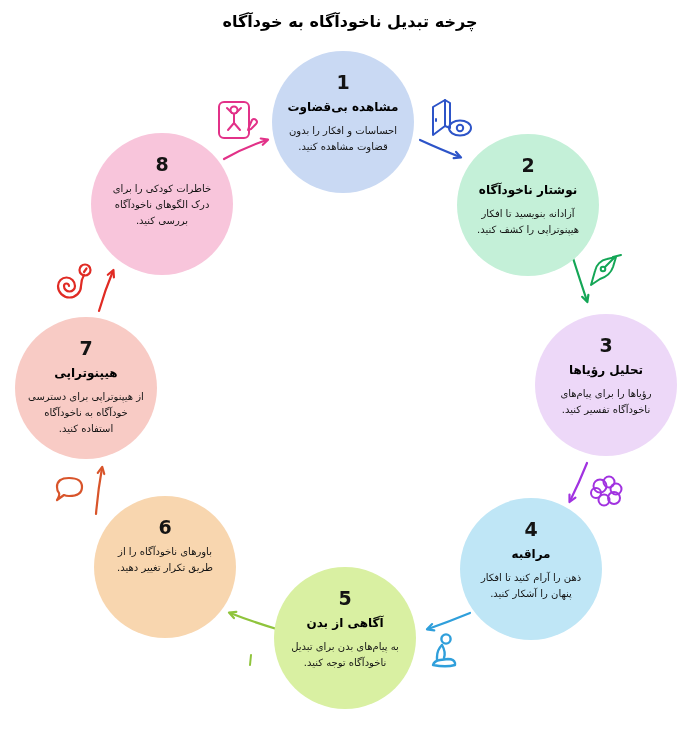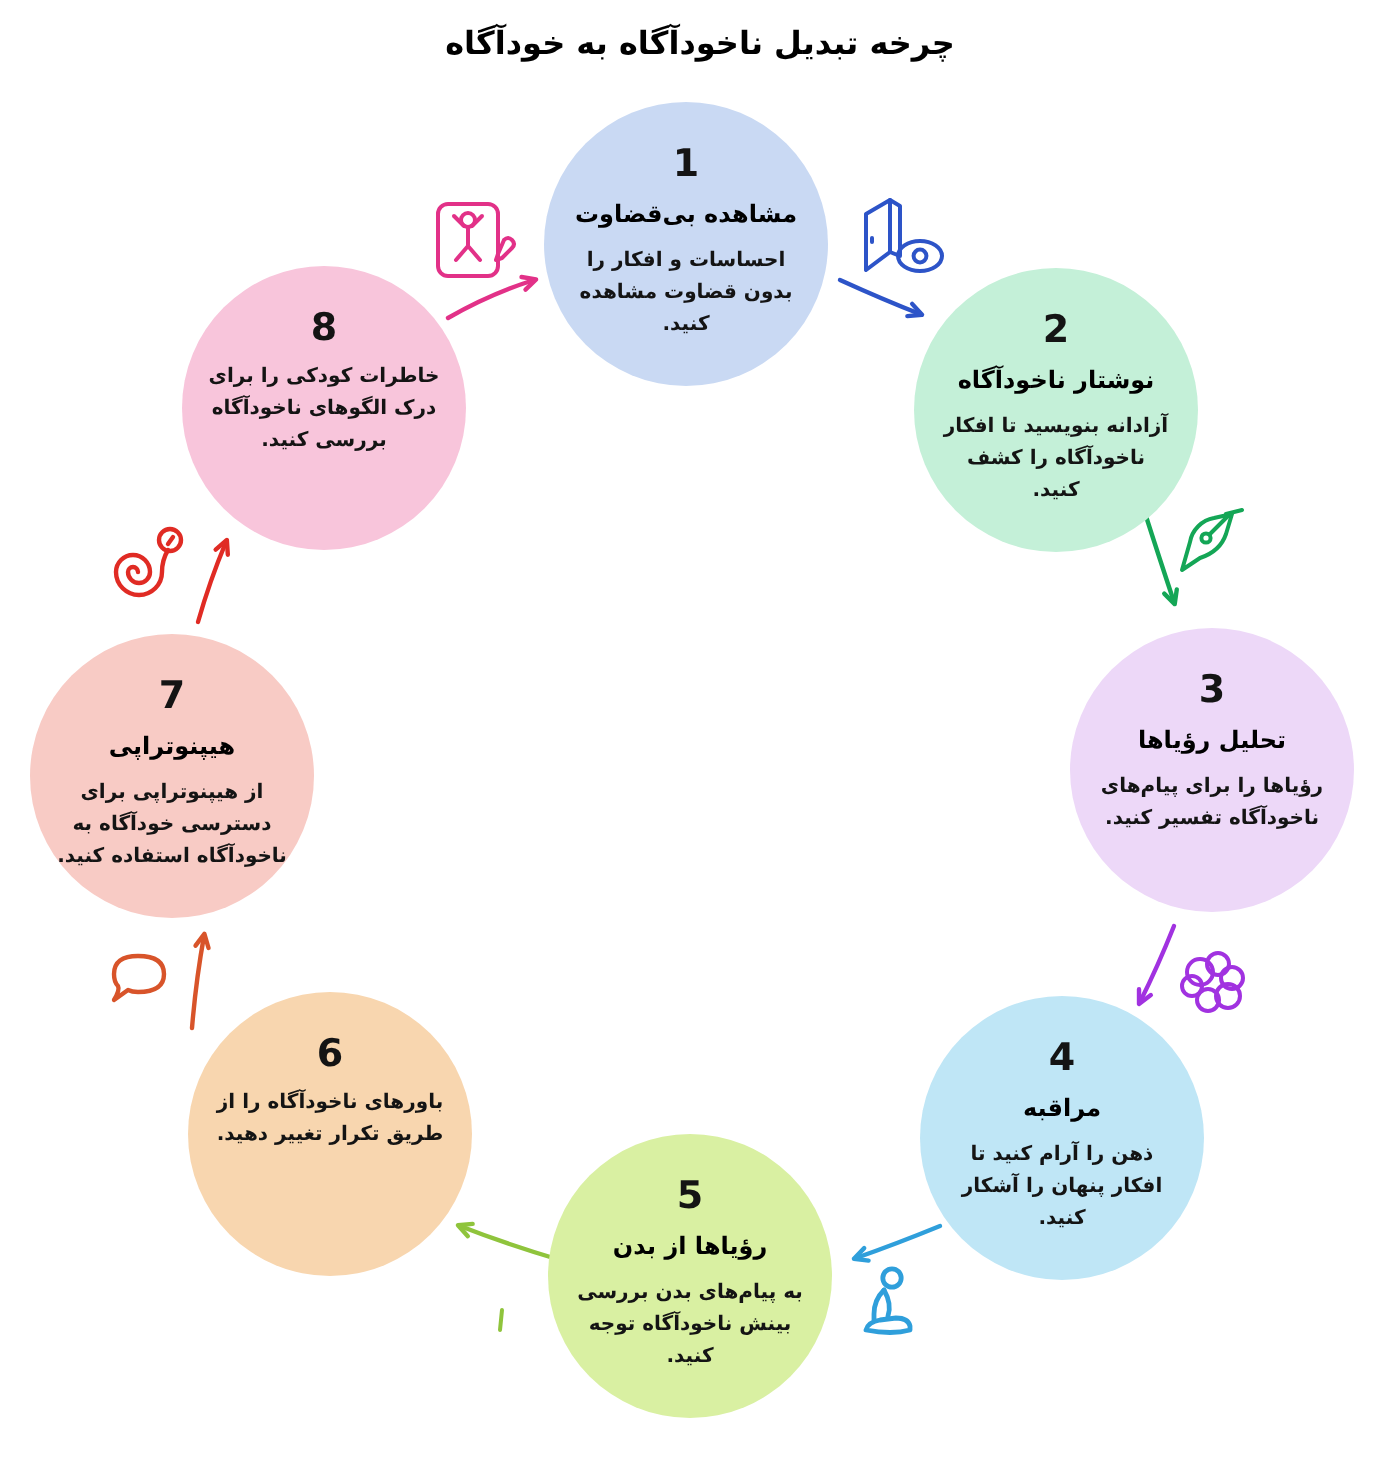--- a/index.html
+++ b/index.html
@@ -12,21 +12,21 @@
     direction:rtl;font-size:16px;font-weight:bold;color:#000;
   }
   .overlay{position:absolute;left:0;top:0;pointer-events:none;}
   .step{
     position:absolute;width:142px;height:142px;border-radius:50%;
     box-sizing:border-box;display:flex;flex-direction:column;align-items:center;
     justify-content:flex-start;padding-top:22px;text-align:center;direction:rtl;
   }
   .num{font-size:19px;font-weight:bold;color:#141414;line-height:1;}
   .step-title{font-size:12px;font-weight:bold;color:#000;margin-top:8px;line-height:1.3;padding:0 8px;}
-  .step-desc{font-size:10px;font-weight:bold;color:#141414;margin-top:7px;line-height:1.6;padding:0 13px;}
+  .step-desc{font-size:10px;font-weight:normal;color:#141414;margin-top:7px;line-height:1.6;padding:0 13px;}
   .icon{position:absolute;}
   
   .s1{left:272px;top:51px;}
   .s2{left:457px;top:134px;}
   .s3{left:535px;top:314px;}
   .s4{left:460px;top:498px;}
   .s5{left:274px;top:567px;}
   .s6{left:94px;top:496px;}
   .s7{left:15px;top:317px;}
   .s8{left:91px;top:133px;}
@@ -79,36 +79,36 @@
   </svg>
 
   <div class="step s1" style="background: rgb(201, 217, 243);">
     <div class="num">1</div>
     <div class="step-title">مشاهده بی‌قضاوت</div>
     <div class="step-desc">احساسات و افکار را بدون قضاوت مشاهده کنید.</div>
   </div>
   <div class="step s2" style="background: rgb(196, 240, 216);">
     <div class="num">2</div>
     <div class="step-title">نوشتار ناخودآگاه</div>
-    <div class="step-desc">آزادانه بنویسید تا افکار ناخودآگاه را کشف کنید.</div>
+    <div class="step-desc">آزادانه بنویسید تا افکار هیپنوتراپی را کشف کنید.</div>
   </div>
   <div class="step s3" style="background: rgb(237, 216, 248);">
     <div class="num">3</div>
     <div class="step-title">تحلیل رؤیاها</div>
     <div class="step-desc">رؤیاها را برای پیام‌های ناخودآگاه تفسیر کنید.</div>
   </div>
   <div class="step s4" style="background: rgb(191, 230, 246);">
     <div class="num">4</div>
     <div class="step-title">مراقبه</div>
     <div class="step-desc">ذهن را آرام کنید تا افکار پنهان را آشکار کنید.</div>
   </div>
   <div class="step s5" style="background: rgb(217, 240, 162);">
     <div class="num">5</div>
-    <div class="step-title">رؤیاها از بدن</div>
-    <div class="step-desc">به پیام‌های بدن بررسی بینش ناخودآگاه توجه کنید.</div>
+    <div class="step-title">آگاهی از بدن</div>
+    <div class="step-desc">به پیام‌های بدن برای تبدیل ناخودآگاه توجه کنید.</div>
   </div>
   <div class="step s6" style="background: rgb(248, 214, 175);">
     <div class="num">6</div>
     <div class="step-desc">باورهای ناخودآگاه را از طریق تکرار تغییر دهید.</div>
   </div>
   <div class="step s7" style="background: rgb(248, 203, 197);">
     <div class="num">7</div>
     <div class="step-title">هیپنوتراپی</div>
     <div class="step-desc">از هیپنوتراپی برای دسترسی خودآگاه به ناخودآگاه استفاده کنید.</div>
   </div>

